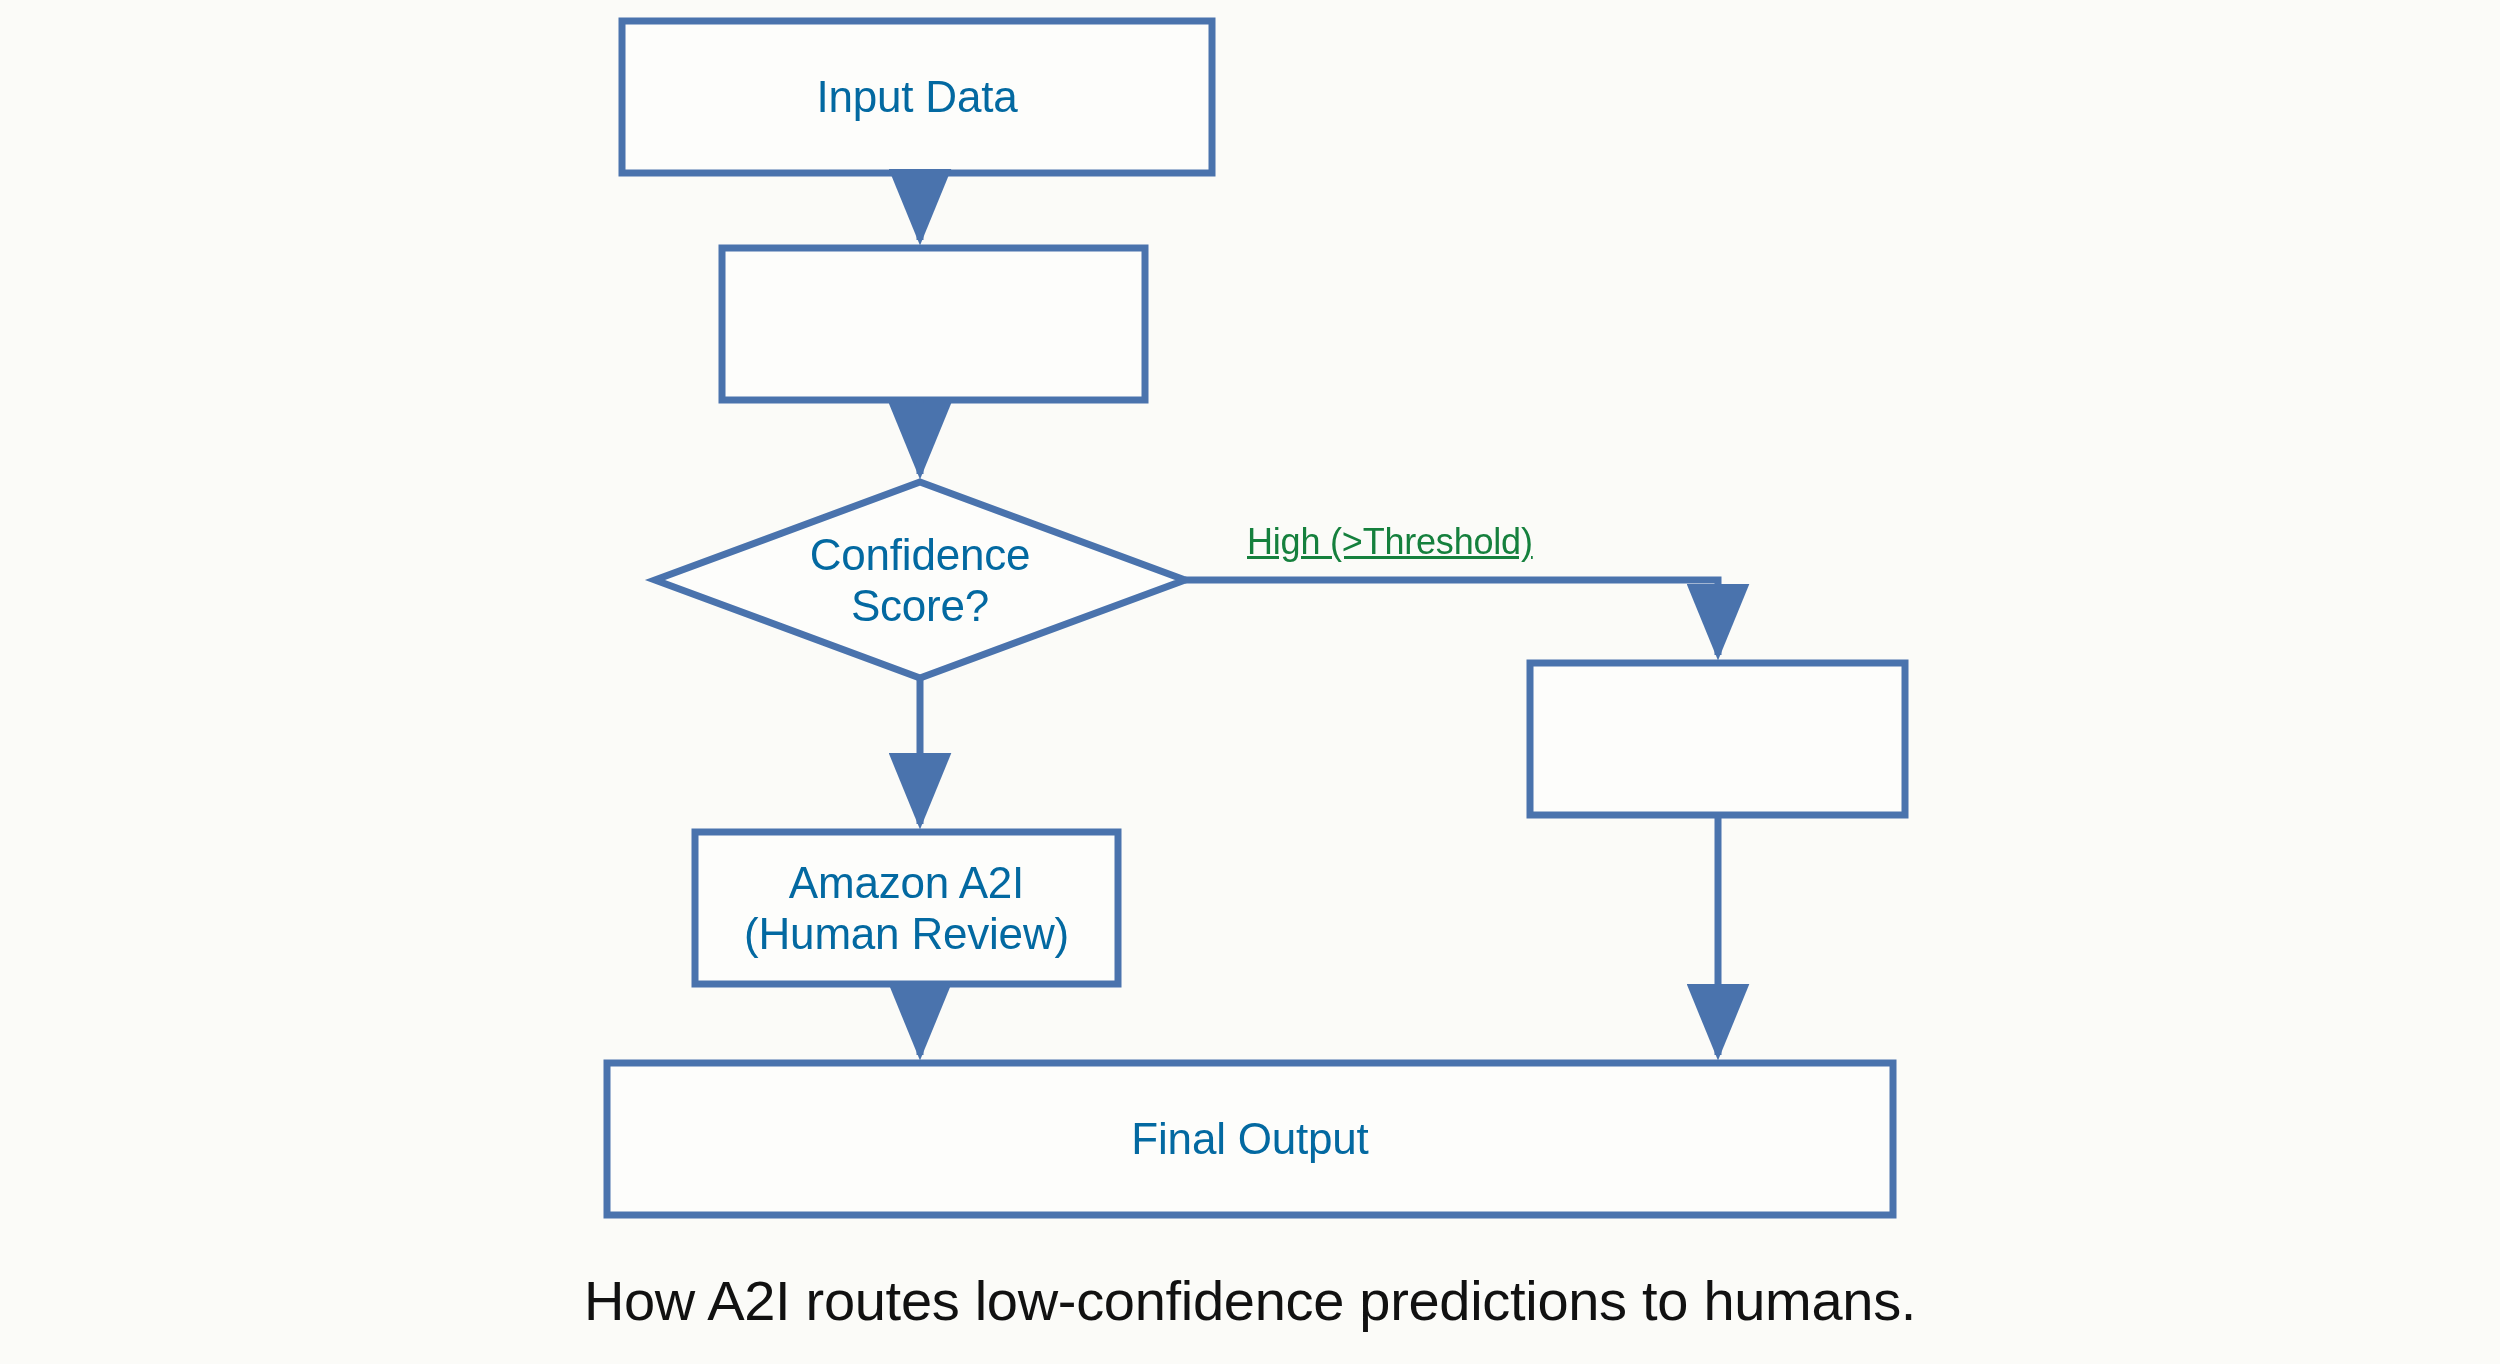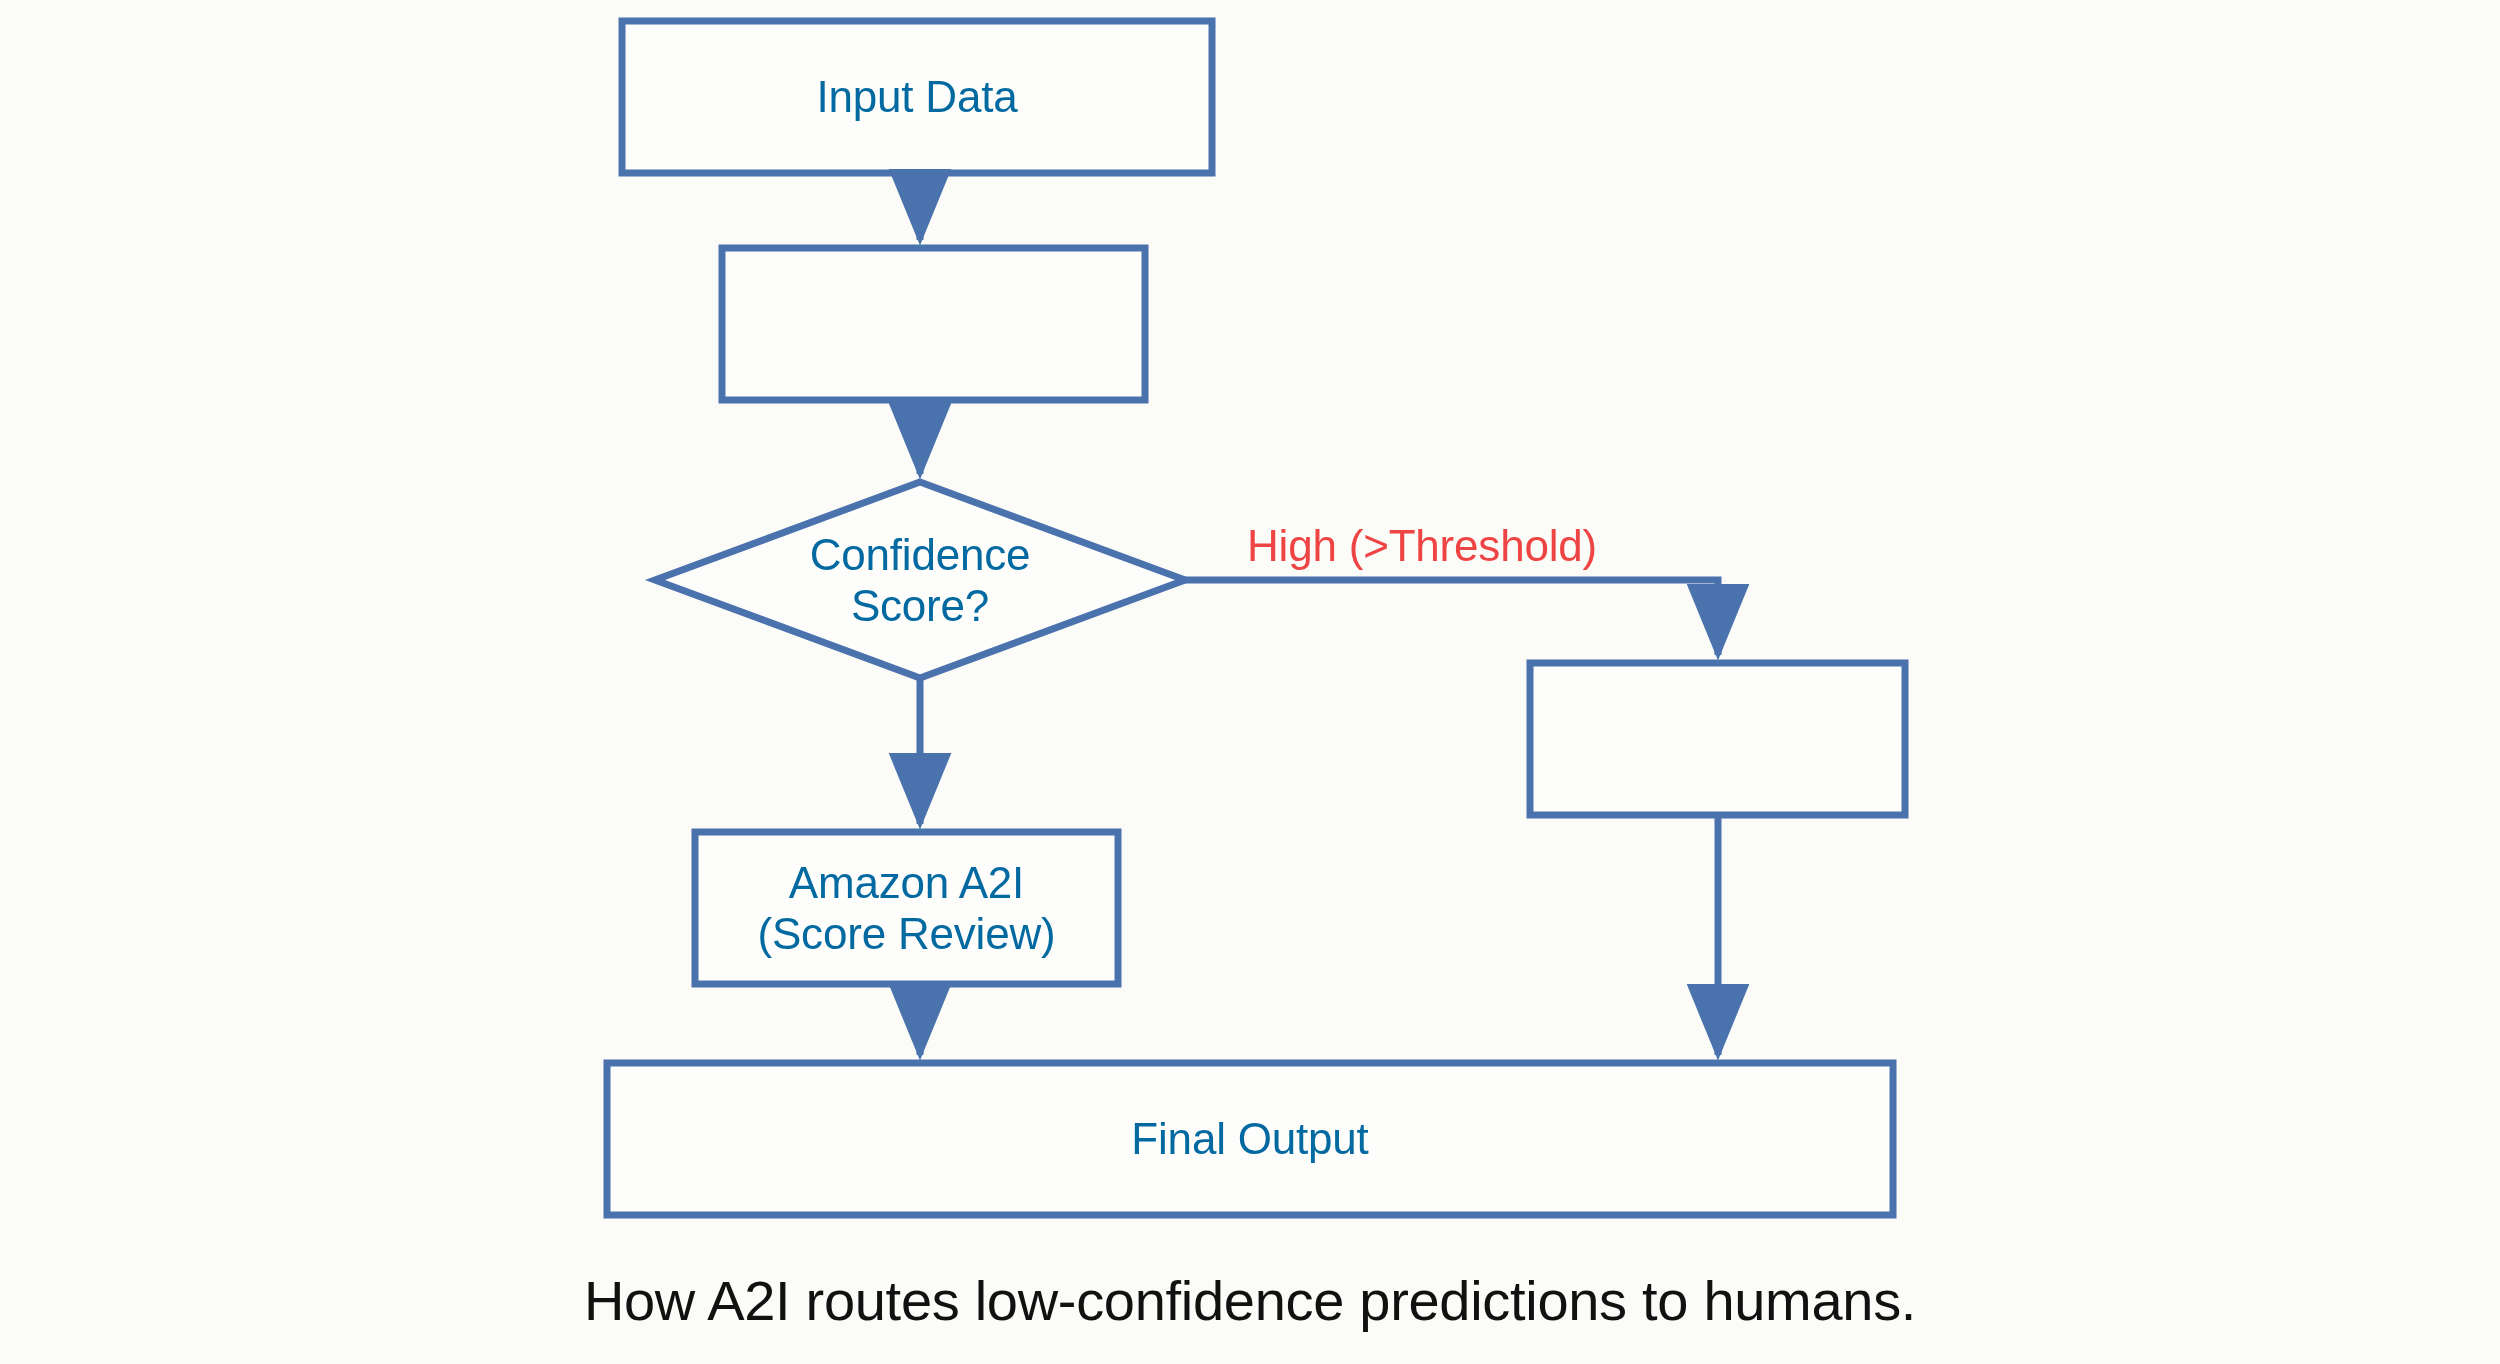--- a/index.html
+++ b/index.html
@@ -32,26 +32,27 @@
     color: #0369a1;
     font-family: "Liberation Sans", "DejaVu Sans", sans-serif;
     font-size: 44px;
     line-height: 1.16;
     letter-spacing: -0.2px;
     white-space: pre-line;
     pointer-events: none;
   }
   .edge-label {
     position: absolute;
-    color: #ef4444;
+    color: #15803d;
     font-family: "Liberation Sans", "DejaVu Sans", sans-serif;
-    font-size: 44px;
+    font-size: 36px;
     line-height: 1.1;
     letter-spacing: -0.2px;
     white-space: nowrap;
+    text-decoration: underline;
   }
   .caption {
     position: absolute;
     left: 0;
     right: 0;
     top: 1268px;
     text-align: center;
     color: #111111;
     font-family: "Liberation Sans", "DejaVu Sans", sans-serif;
     font-size: 56px;
@@ -107,21 +108,21 @@
   </svg>
 
   <div class="node-label n-input">Input Data</div>
 
 
   <div class="node-label n-decision">Confidence
 Score?</div>
 
 
   <div class="node-label n-a2i">Amazon A2I
-(Score Review)</div>
+(Human Review)</div>
 
   <div class="node-label n-final">Final Output</div>
 
   <div class="edge-label lbl-high">High (&gt;Threshold)</div>
 
 
   <div class="caption">How A2I routes low-confidence predictions to humans.</div>
 
 </div>
 

